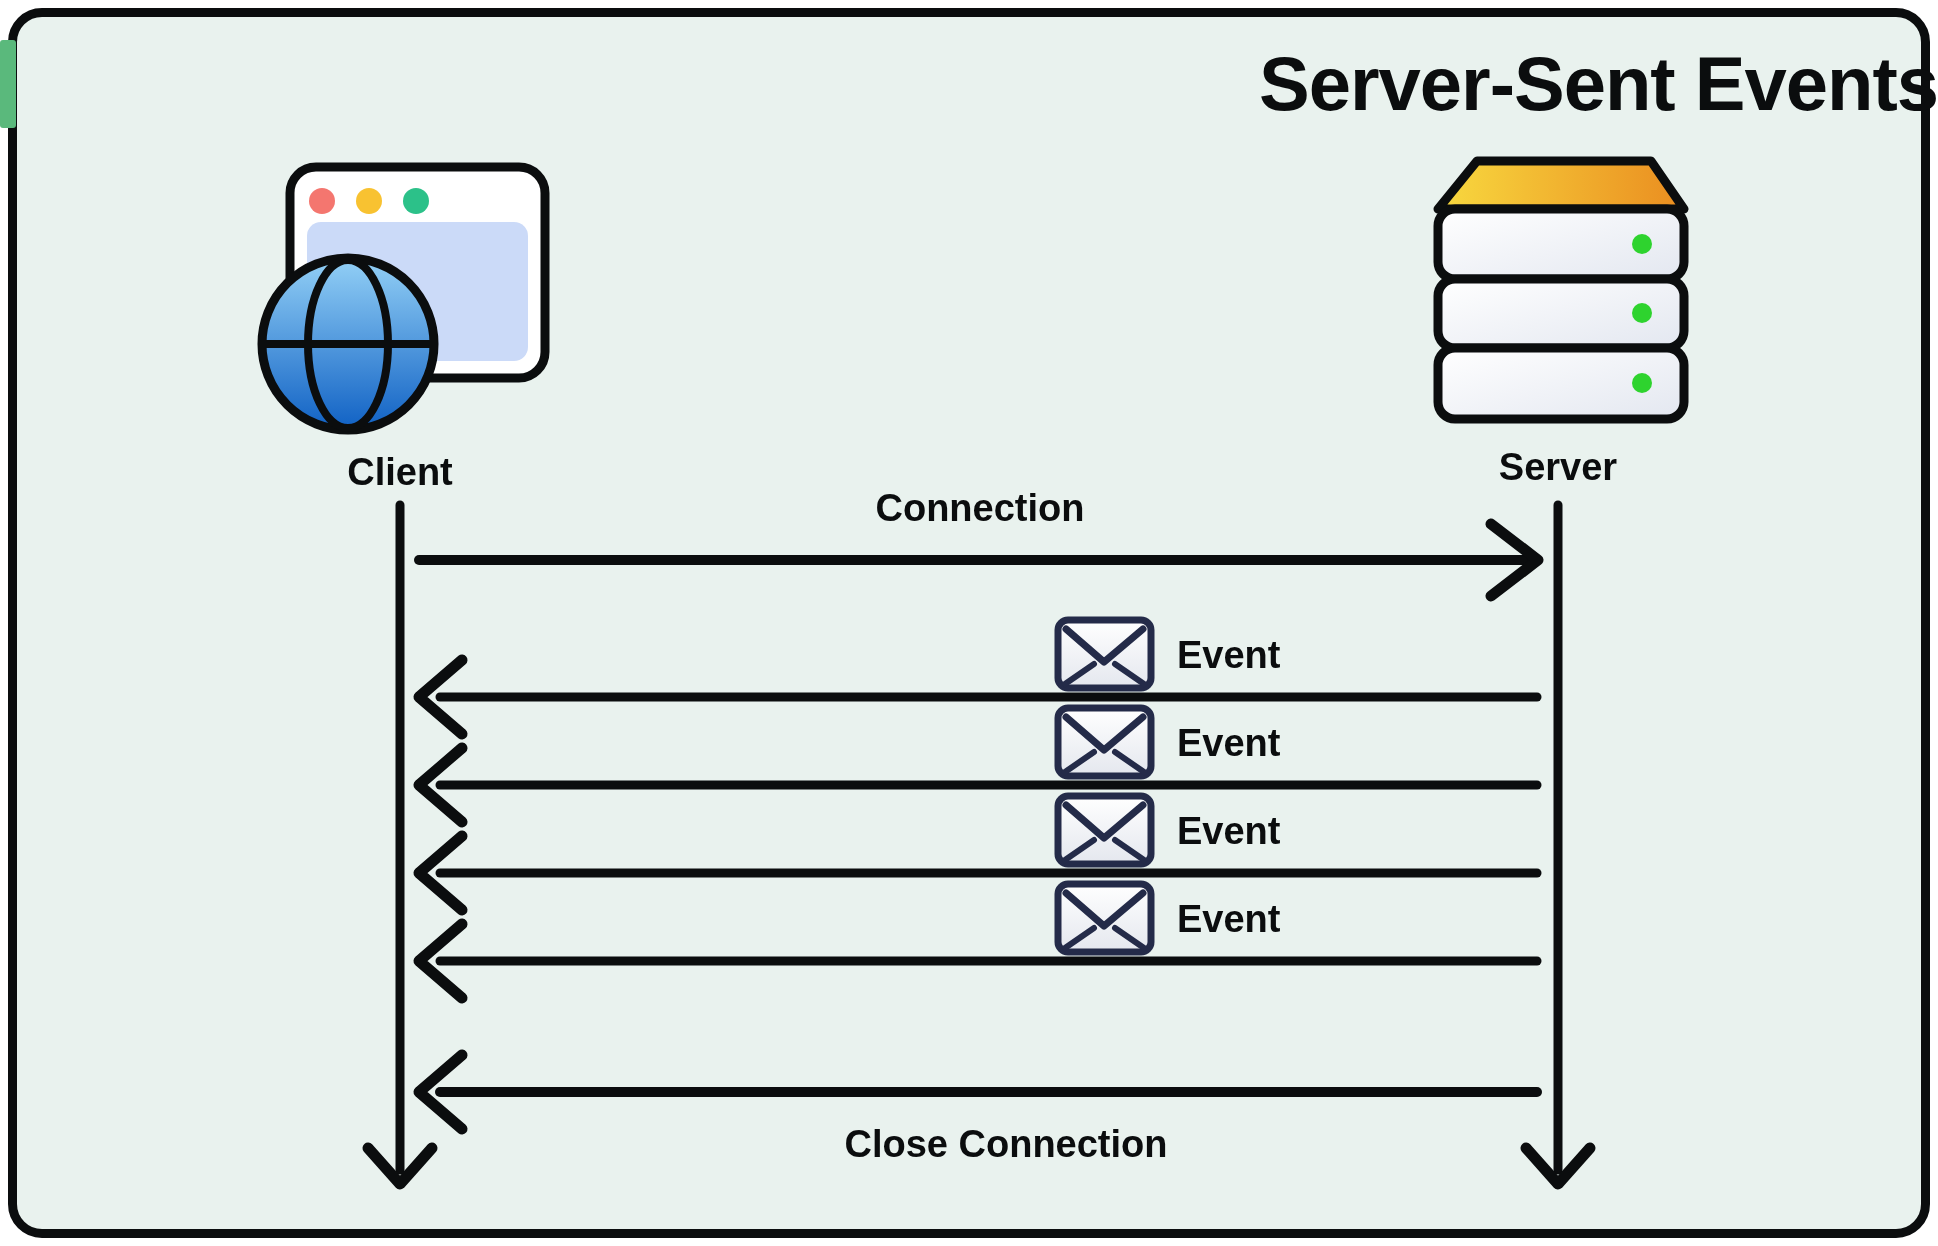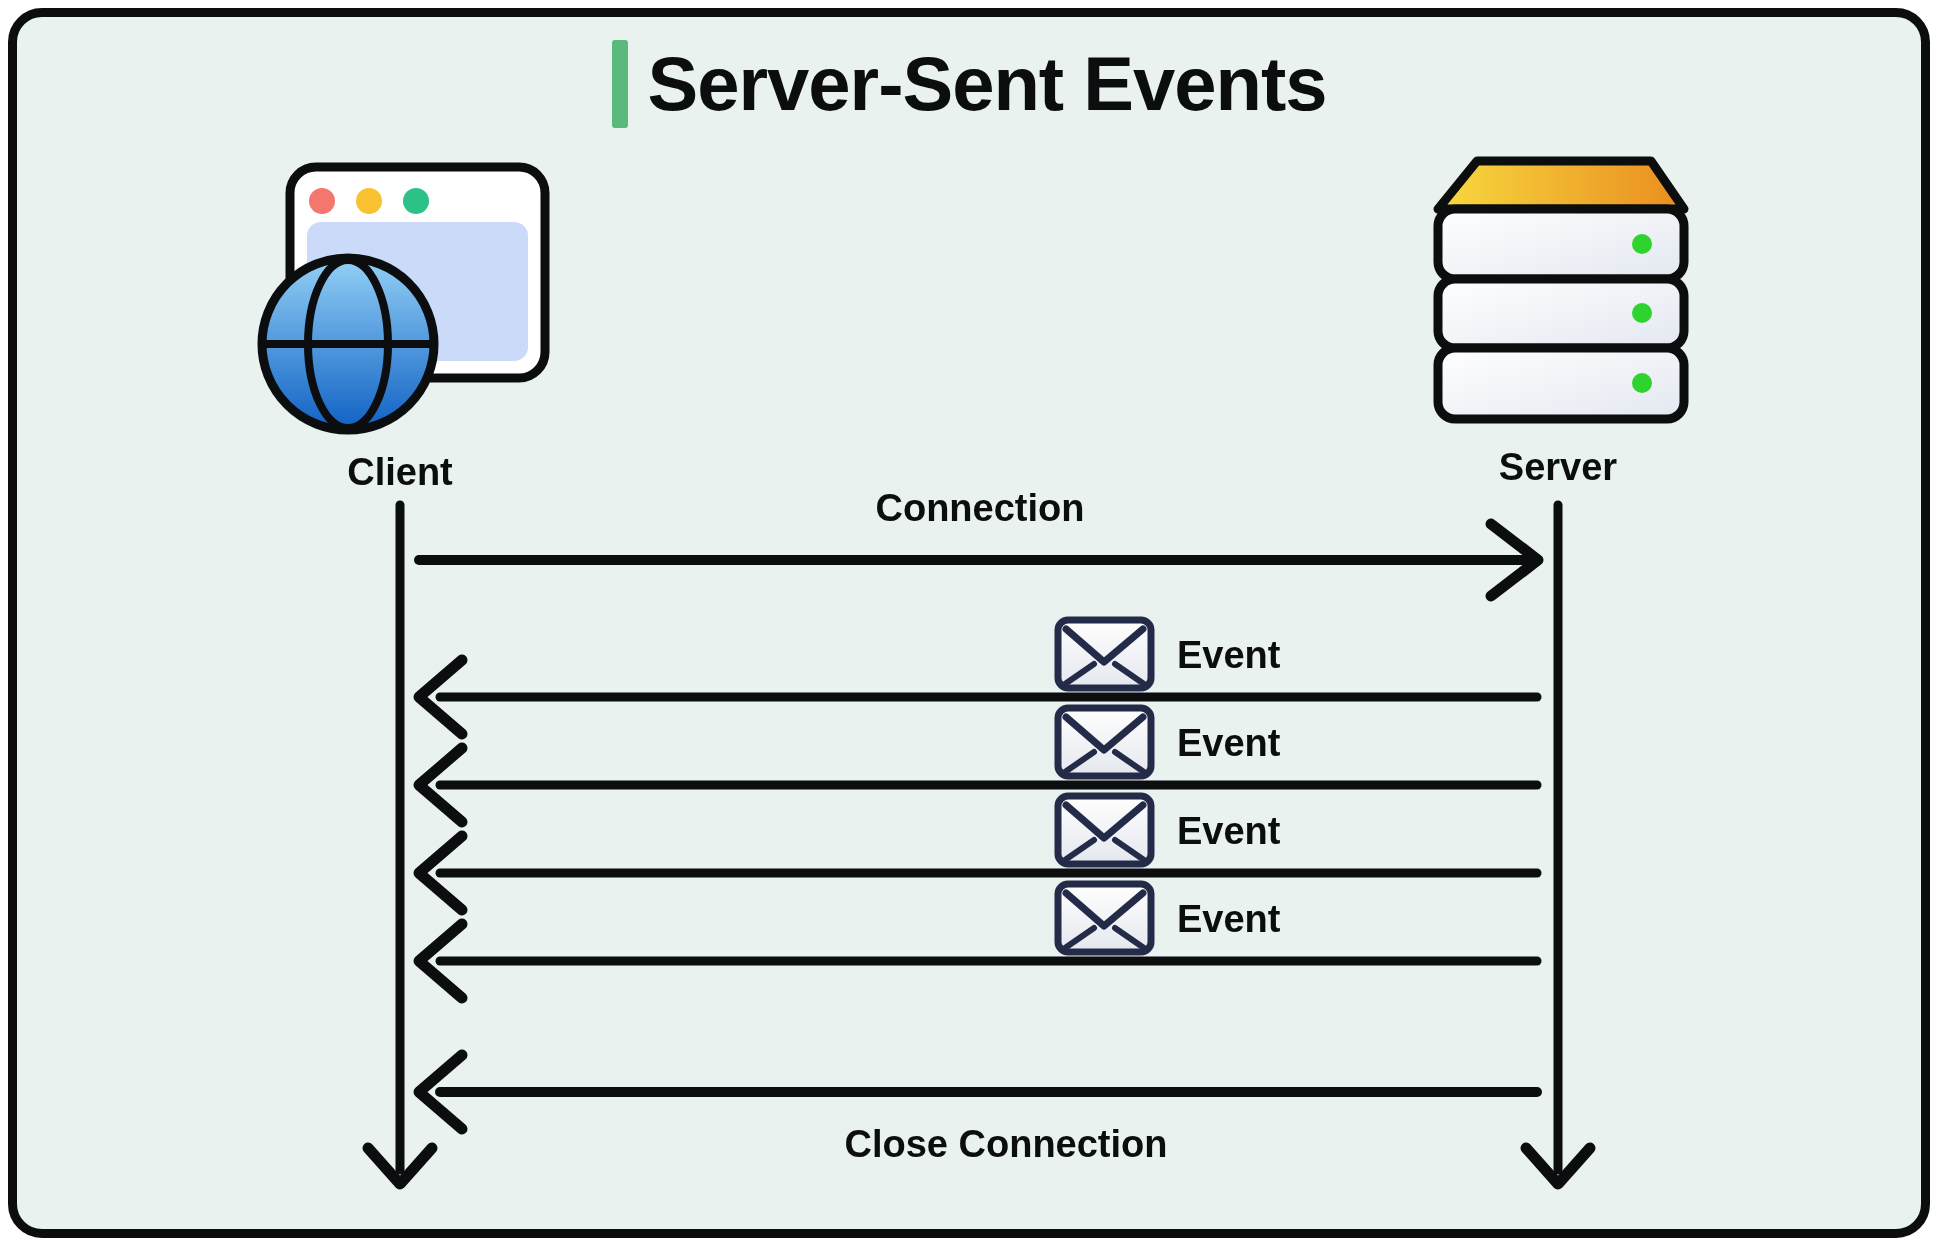--- a/index.html
+++ b/index.html
@@ -1,20 +1,20 @@
 <!DOCTYPE html>
 <html><head>
 <meta charset="utf-8">
 <style>
   html,body{margin:0;padding:0;background:#ffffff;width:1938px;height:1246px;overflow:hidden;
     font-family:"Liberation Sans",sans-serif;}
   .card{position:absolute;left:8px;top:8px;width:1904px;height:1212px;
     background:#e9f2ee;border:9px solid #0b0d0e;border-radius:34px;}
   .title-row{position:absolute;left:0;top:40px;width:1938px;display:flex;
-    justify-content:center;align-items:center;gap:20px;}
+    justify-content:space-between;align-items:center;gap:20px;}
   .title-bar{width:16px;height:88px;background:#5ab97c;border-radius:3px;flex:0 0 auto;}
   .title-text{font-size:76px;font-weight:bold;color:#0b0d0e;letter-spacing:-1px;line-height:1;}
   svg text{font-family:"Liberation Sans",sans-serif;font-weight:bold;fill:#0b0d0e;}
   .diagram{position:absolute;left:0;top:0;}
 </style>
 </head>
 <body>
 
 <div class="card"></div>
 

